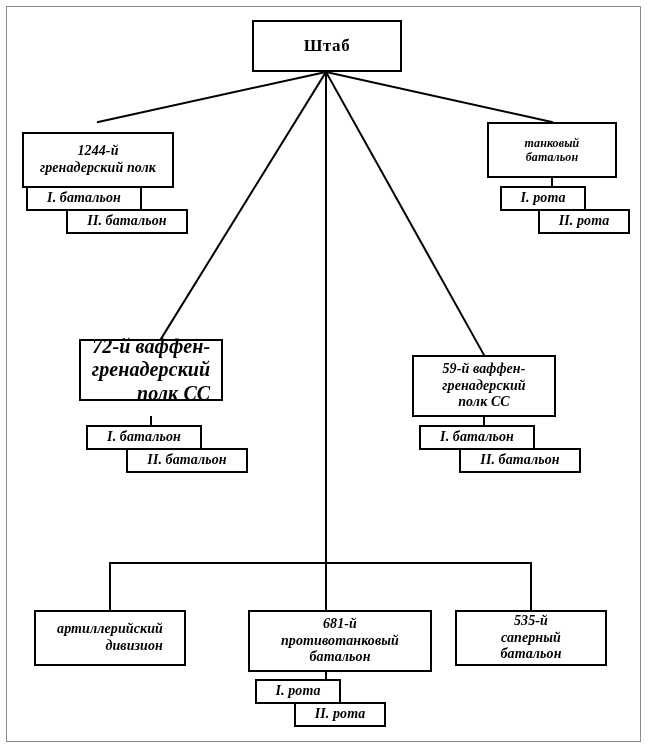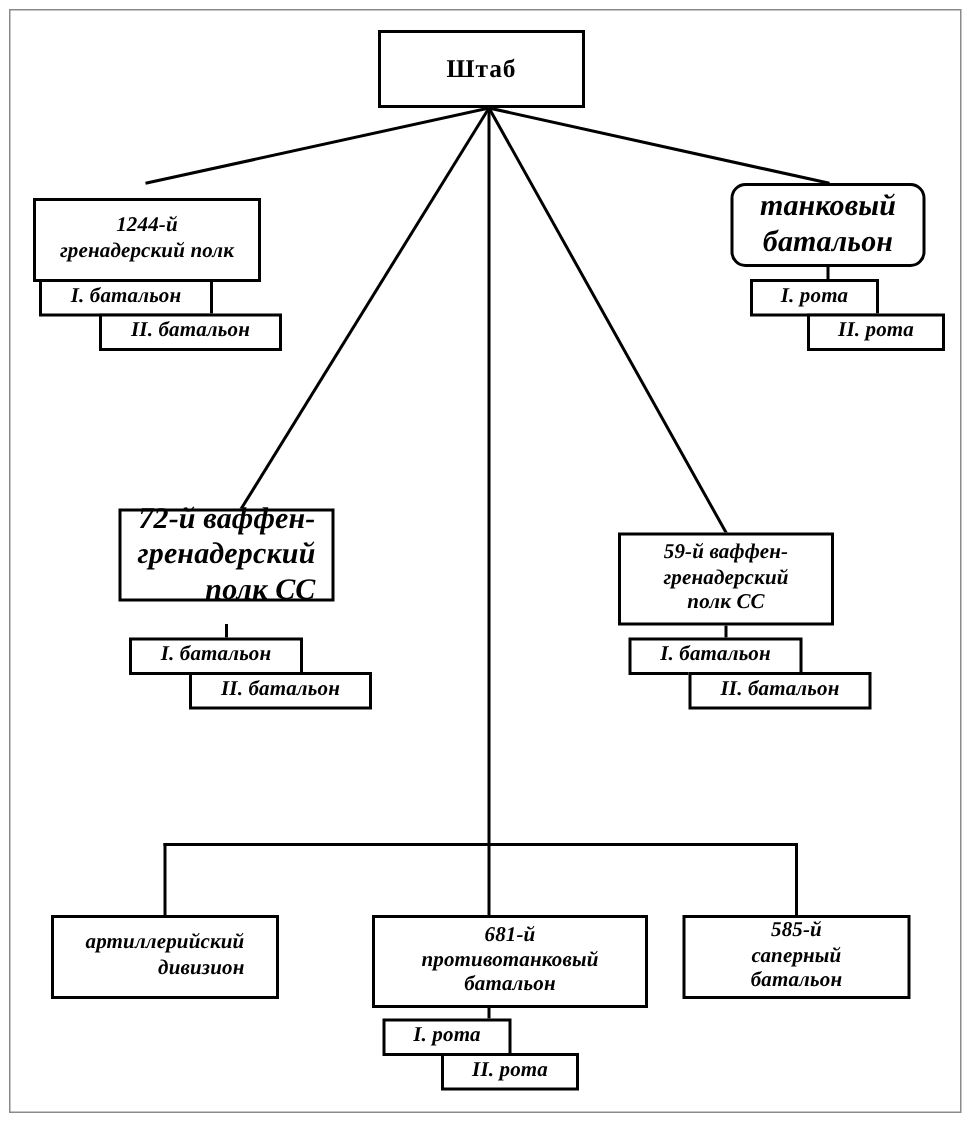--- a/index.html
+++ b/index.html
@@ -75,34 +75,34 @@
       <line x1="326" y1="563" x2="326" y2="610" stroke="#000000" stroke-width="2" stroke-linecap="square"></line>
       <line x1="531" y1="563" x2="531" y2="610" stroke="#000000" stroke-width="2" stroke-linecap="square"></line>
       <line x1="98" y1="178" x2="98" y2="186" stroke="#000000" stroke-width="2" stroke-linecap="square"></line>
       <line x1="552" y1="178" x2="552" y2="186" stroke="#000000" stroke-width="2" stroke-linecap="square"></line>
       <line x1="151" y1="417" x2="151" y2="425" stroke="#000000" stroke-width="2" stroke-linecap="square"></line>
       <line x1="484" y1="417" x2="484" y2="425" stroke="#000000" stroke-width="2" stroke-linecap="square"></line>
       <line x1="326" y1="672" x2="326" y2="679" stroke="#000000" stroke-width="2" stroke-linecap="square"></line>
     </svg>
 
   <div id="node-layer">
-      <div class="node root" style="left: 252px; top: 20px; width: 138px; height: 52px; font-size: 17px;">
+      <div class="node root" style="left: 252px; top: 20px; width: 150px; height: 52px; font-size: 17px;">
         <span class="txt">Штаб</span>
       </div>
       <div class="node" style="left: 22px; top: 132px; width: 152px; height: 56px; font-size: 14px; justify-content: center;">
         <span class="txt">1244-й
 гренадерский полк</span>
       </div>
       <div class="node" style="left: 26px; top: 186px; width: 116px; height: 25px; font-size: 14px;">
         <span class="txt">I. батальон</span>
       </div>
       <div class="node" style="left: 66px; top: 209px; width: 122px; height: 25px; font-size: 14px;">
         <span class="txt">II. батальон</span>
       </div>
-      <div class="node" style="left: 487px; top: 122px; width: 130px; height: 56px; font-size: 20px; border-radius: 10px;">
+      <div class="node" style="left: 487px; top: 122px; width: 130px; height: 56px; font-size: 12px;">
         <span class="txt">танковый
 батальон</span>
       </div>
       <div class="node" style="left: 500px; top: 186px; width: 86px; height: 25px; font-size: 14px;">
         <span class="txt">I. рота</span>
       </div>
       <div class="node" style="left: 538px; top: 209px; width: 92px; height: 25px; font-size: 14px;">
         <span class="txt">II. рота</span>
       </div>
       <div class="node" style="left: 79px; top: 339px; width: 144px; height: 62px; font-size: 20px; text-align: right;">
@@ -136,19 +136,19 @@
 противотанковый
 батальон</span>
       </div>
       <div class="node" style="left: 255px; top: 679px; width: 86px; height: 25px; font-size: 14px;">
         <span class="txt">I. рота</span>
       </div>
       <div class="node" style="left: 294px; top: 702px; width: 92px; height: 25px; font-size: 14px;">
         <span class="txt">II. рота</span>
       </div>
       <div class="node" style="left: 455px; top: 610px; width: 152px; height: 56px; font-size: 14px;">
-        <span class="txt">585-й
+        <span class="txt">535-й
 саперный
 батальон</span>
       </div>
     </div>
 
 </div>
 
 </body></html>

